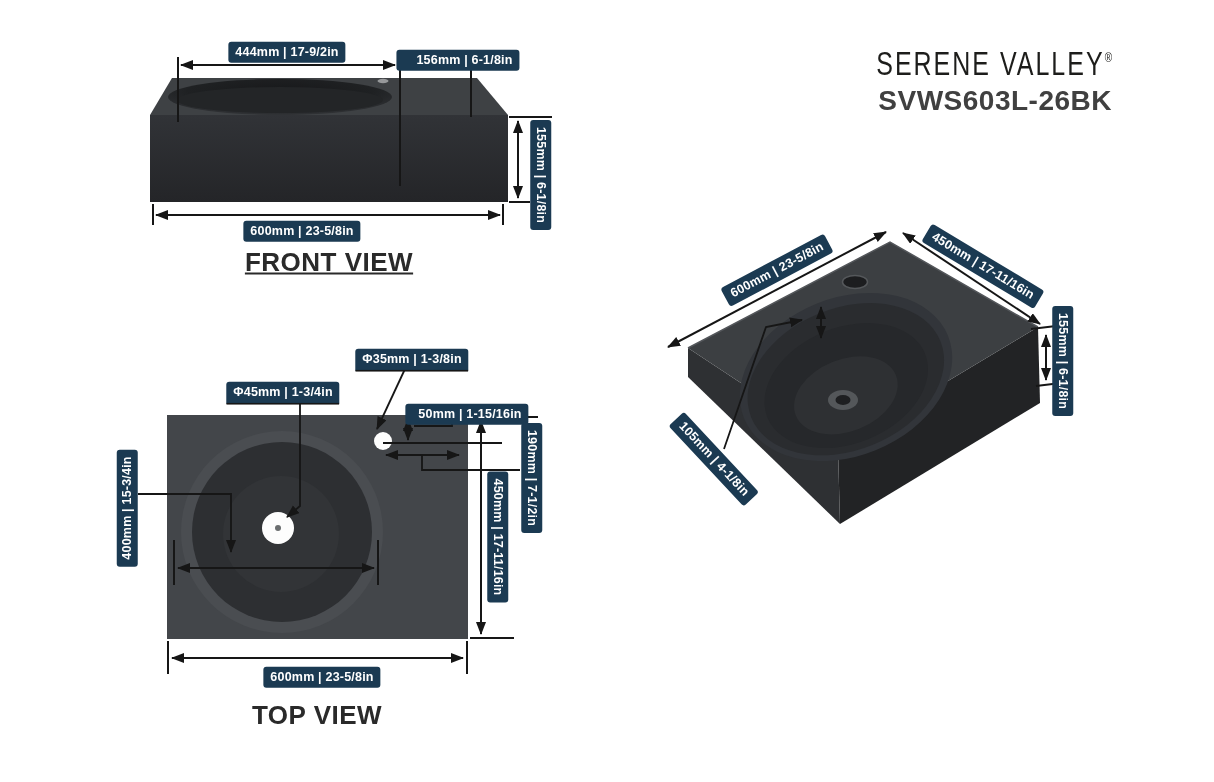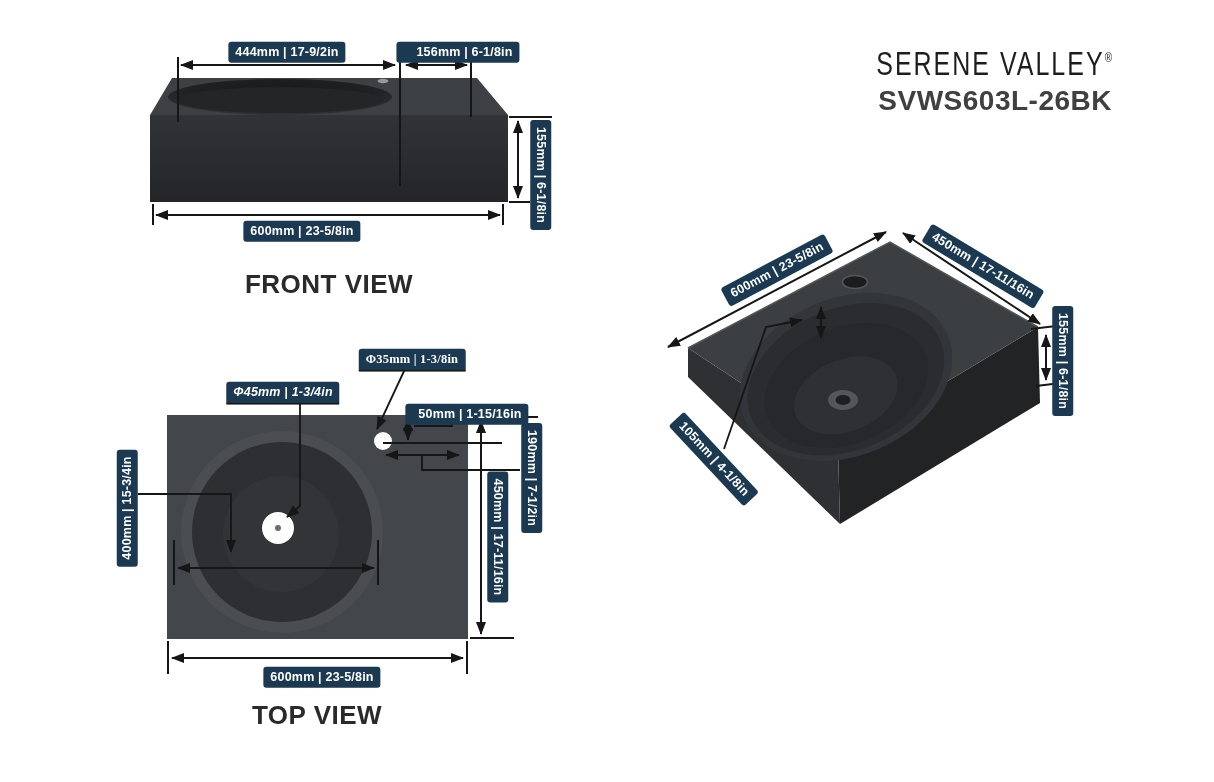--- a/index.html
+++ b/index.html
@@ -136,38 +136,38 @@
         <line x1="1031" y1="329" x2="1056" y2="326" stroke-width="2"></line>
         <line x1="1036" y1="386" x2="1061" y2="383" stroke-width="2"></line>
         <line x1="1046" y1="335" x2="1046" y2="380" stroke-width="2" marker-start="url(#ah)" marker-end="url(#ah)"></line>
         <path d="M724,449 L766,327 L802,320" stroke-width="1.8" marker-end="url(#ah)"></path>
         <line x1="821" y1="307" x2="821" y2="338" stroke-width="2" marker-start="url(#ah)" marker-end="url(#ah)"></line>
       </g>
     </g>
   </svg>
 
   <div class="dim-label" style="left:287px; top:52px;">444mm | 17-9/2in</div>
-  <div class="dim-label" style="left:458px; top:52px;padding-left:20px;">156mm | 6-1/8in</div>
+  <div class="dim-label" style="left:458px; top:60px;padding-left:20px;">156mm | 6-1/8in</div>
   <div class="dim-label rot90" style="left:541px; top:175px;">155mm | 6-1/8in</div>
   <div class="dim-label" style="left:302px; top:231px;">600mm | 23-5/8in</div>
 
-  <div class="dim-label underlined" style="left:412px; top:360px;font-family:Liberation Serif, serif;">Φ35mm | 1-3/8in</div>
-  <div class="dim-label underlined" style="left:283px; top:393px;font-style:italic;">Φ45mm | 1-3/4in</div>
+  <div class="dim-label underlined" style="left:412px; top:360px;">Φ35mm | 1-3/8in</div>
+  <div class="dim-label underlined" style="left:283px; top:393px;">Φ45mm | 1-3/4in</div>
   <div class="dim-label" style="left:467px; top:414px;padding-left:13px;">50mm | 1-15/16in</div>
   <div class="dim-label rotm90" style="left:127px; top:508px;">400mm | 15-3/4in</div>
   <div class="dim-label rot90" style="left:532px; top:478px;">190mm | 7-1/2in</div>
   <div class="dim-label rot90" style="left:498px; top:537px;">450mm | 17-11/16in</div>
   <div class="dim-label" style="left:322px; top:677px;">600mm | 23-5/8in</div>
 
   <div class="dim-label rotm28" style="left:777px; top:270px;">600mm | 23-5/8in</div>
   <div class="dim-label rot31" style="left:983px; top:266px;">450mm | 17-11/16in</div>
   <div class="dim-label rot90" style="left:1063px; top:361px;">155mm | 6-1/8in</div>
   <div class="dim-label rot47" style="left:714px; top:459px;">105mm | 4-1/8in</div>
 
-  <div class="view-title" style="left:329px; top:284px;">FRONT VIEW</div>
+  <div class="view-title" style="left:329px; top:262px;text-decoration:underline;">FRONT VIEW</div>
   <div class="view-title" style="left:317px; top:715px;">TOP VIEW</div>
 
   <div class="brand">
     <div class="brand-logo"><span>SERENE VALLEY</span><sup>®</sup></div>
     <div class="brand-model">SVWS603L-26BK</div>
   </div>
 
 </div>
 
 </body></html>

